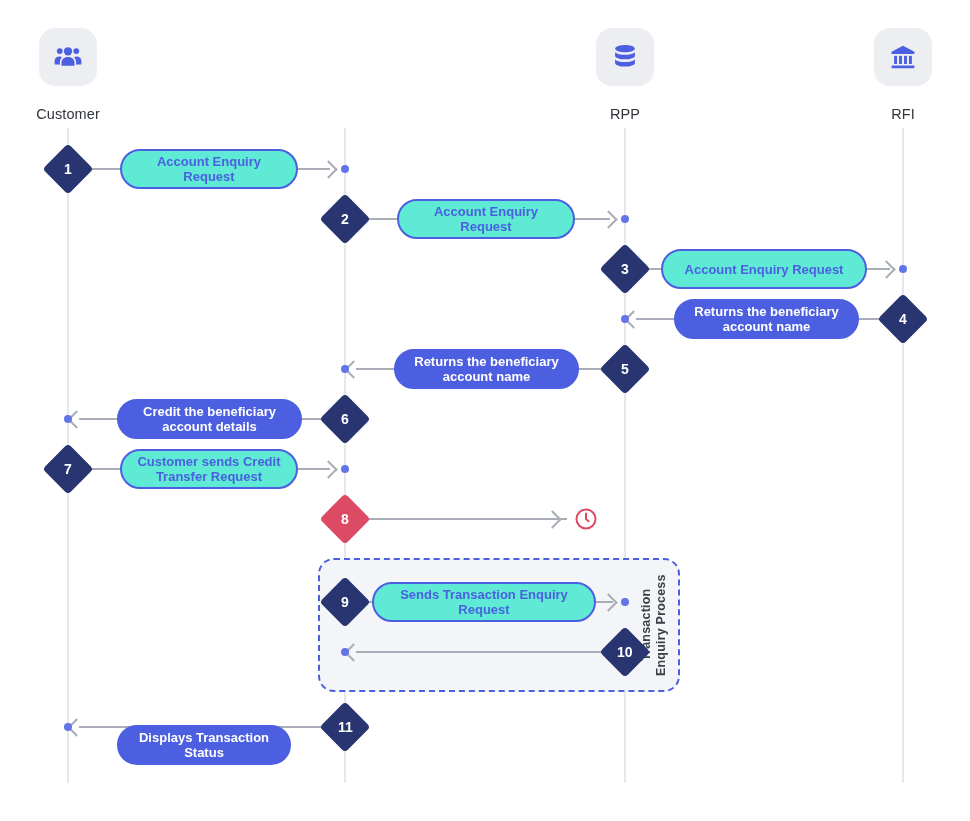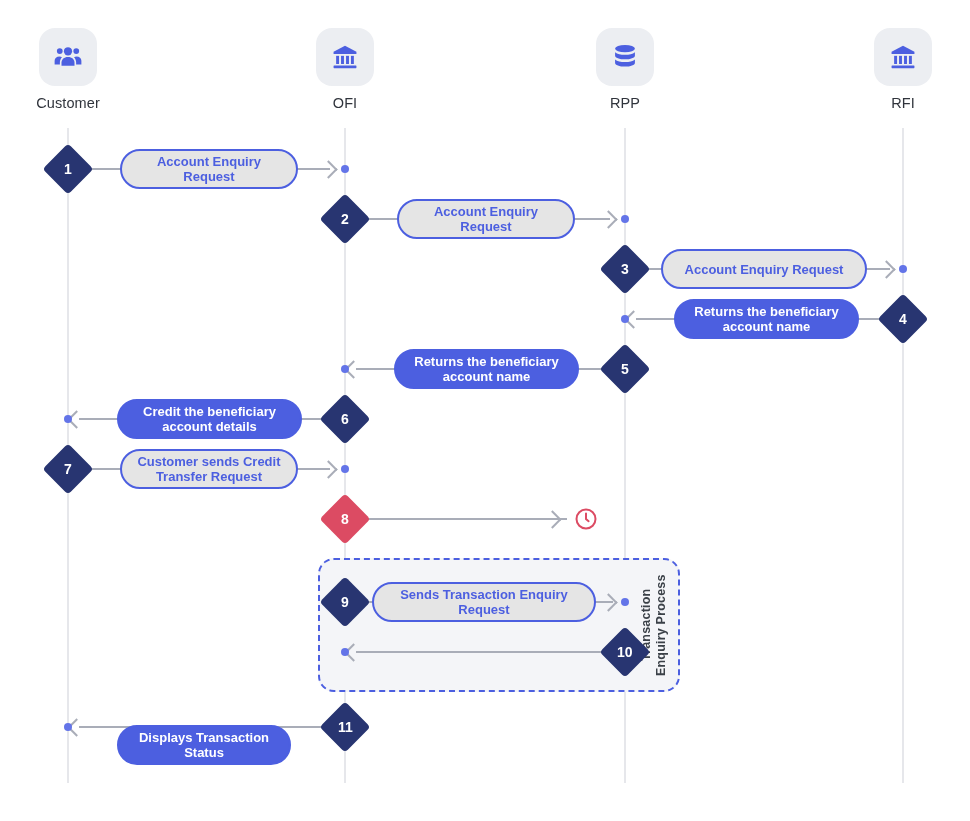--- a/index.html
+++ b/index.html
@@ -39,40 +39,40 @@
     height: 58px;
     margin: 0 auto;
     border-radius: 16px;
     background: #eceef2;
     display: flex;
     align-items: center;
     justify-content: center;
   }
   .actor-icon svg { display: block; }
   .actor-label {
-    margin-top: 9px;
+    margin-top: 20px;
     font-size: 14.5px;
     color: #30343c;
     letter-spacing: .1px;
   }
   .pill {
     position: absolute;
     height: 40px;
     border-radius: 20px;
     display: flex;
     align-items: center;
     justify-content: center;
     text-align: center;
     font-size: 13px;
     line-height: 15px;
     padding: 0 14px;
     z-index: 3;
   }
   .pill.outline-blue {
-    background: #e5e5e5;
+    background: #5eead4;
     border: 2px solid #4c5fe0;
     color: #4c5fe0;
     font-weight: 600;
   }
   .pill.solid-blue {
     background: #4c5fe0;
     border: 2px solid #4c5fe0;
     color: #ffffff;
     font-weight: 600;
     text-align: center;
@@ -181,33 +181,20 @@
         <circle cx="5.4" cy="7.2" r="2.3"></circle>
         <circle cx="18.6" cy="7.2" r="2.3"></circle>
         <path d="M12 12c-3.2 0-5.2 1.9-5.2 4.6V19h10.4v-2.4C17.2 13.9 15.2 12 12 12z"></path>
         <path d="M5.2 11.6c-2.3 0-3.9 1.4-3.9 3.4V18h4.2v-1.6c0-1.7.6-3.2 1.7-4.3-.6-.3-1.3-.5-2-.5z"></path>
         <path d="M18.8 11.6c-.7 0-1.4.2-2 .5 1.1 1.1 1.7 2.6 1.7 4.3V18h4.2v-3c0-2-1.6-3.4-3.9-3.4z"></path>
       </svg>
     </div>
     <div class="actor-label">Customer</div>
   </div>
 
-  <div class="actor" style="left:345px;">
-    <div class="actor-icon">
-      <svg width="28" height="28" viewBox="0 0 24 24" fill="#4c5fe0" aria-hidden="true">
-        <path d="M12 2.4 2.2 7.6v1.9h19.6V7.6L12 2.4z"></path>
-        <rect x="4.4" y="11" width="2.5" height="7"></rect>
-        <rect x="8.6" y="11" width="2.5" height="7"></rect>
-        <rect x="12.9" y="11" width="2.5" height="7"></rect>
-        <rect x="17.1" y="11" width="2.5" height="7"></rect>
-        <rect x="2.2" y="19.2" width="19.6" height="2.4" rx=".5"></rect>
-      </svg>
-    </div>
-    <div class="actor-label">OFI</div>
-  </div>
 
   <div class="actor" style="left:903px;">
     <div class="actor-icon">
       <svg width="28" height="28" viewBox="0 0 24 24" fill="#4c5fe0" aria-hidden="true">
         <path d="M12 2.4 2.2 7.6v1.9h19.6V7.6L12 2.4z"></path>
         <rect x="4.4" y="11" width="2.5" height="7"></rect>
         <rect x="8.6" y="11" width="2.5" height="7"></rect>
         <rect x="12.9" y="11" width="2.5" height="7"></rect>
         <rect x="17.1" y="11" width="2.5" height="7"></rect>
         <rect x="2.2" y="19.2" width="19.6" height="2.4" rx=".5"></rect>

